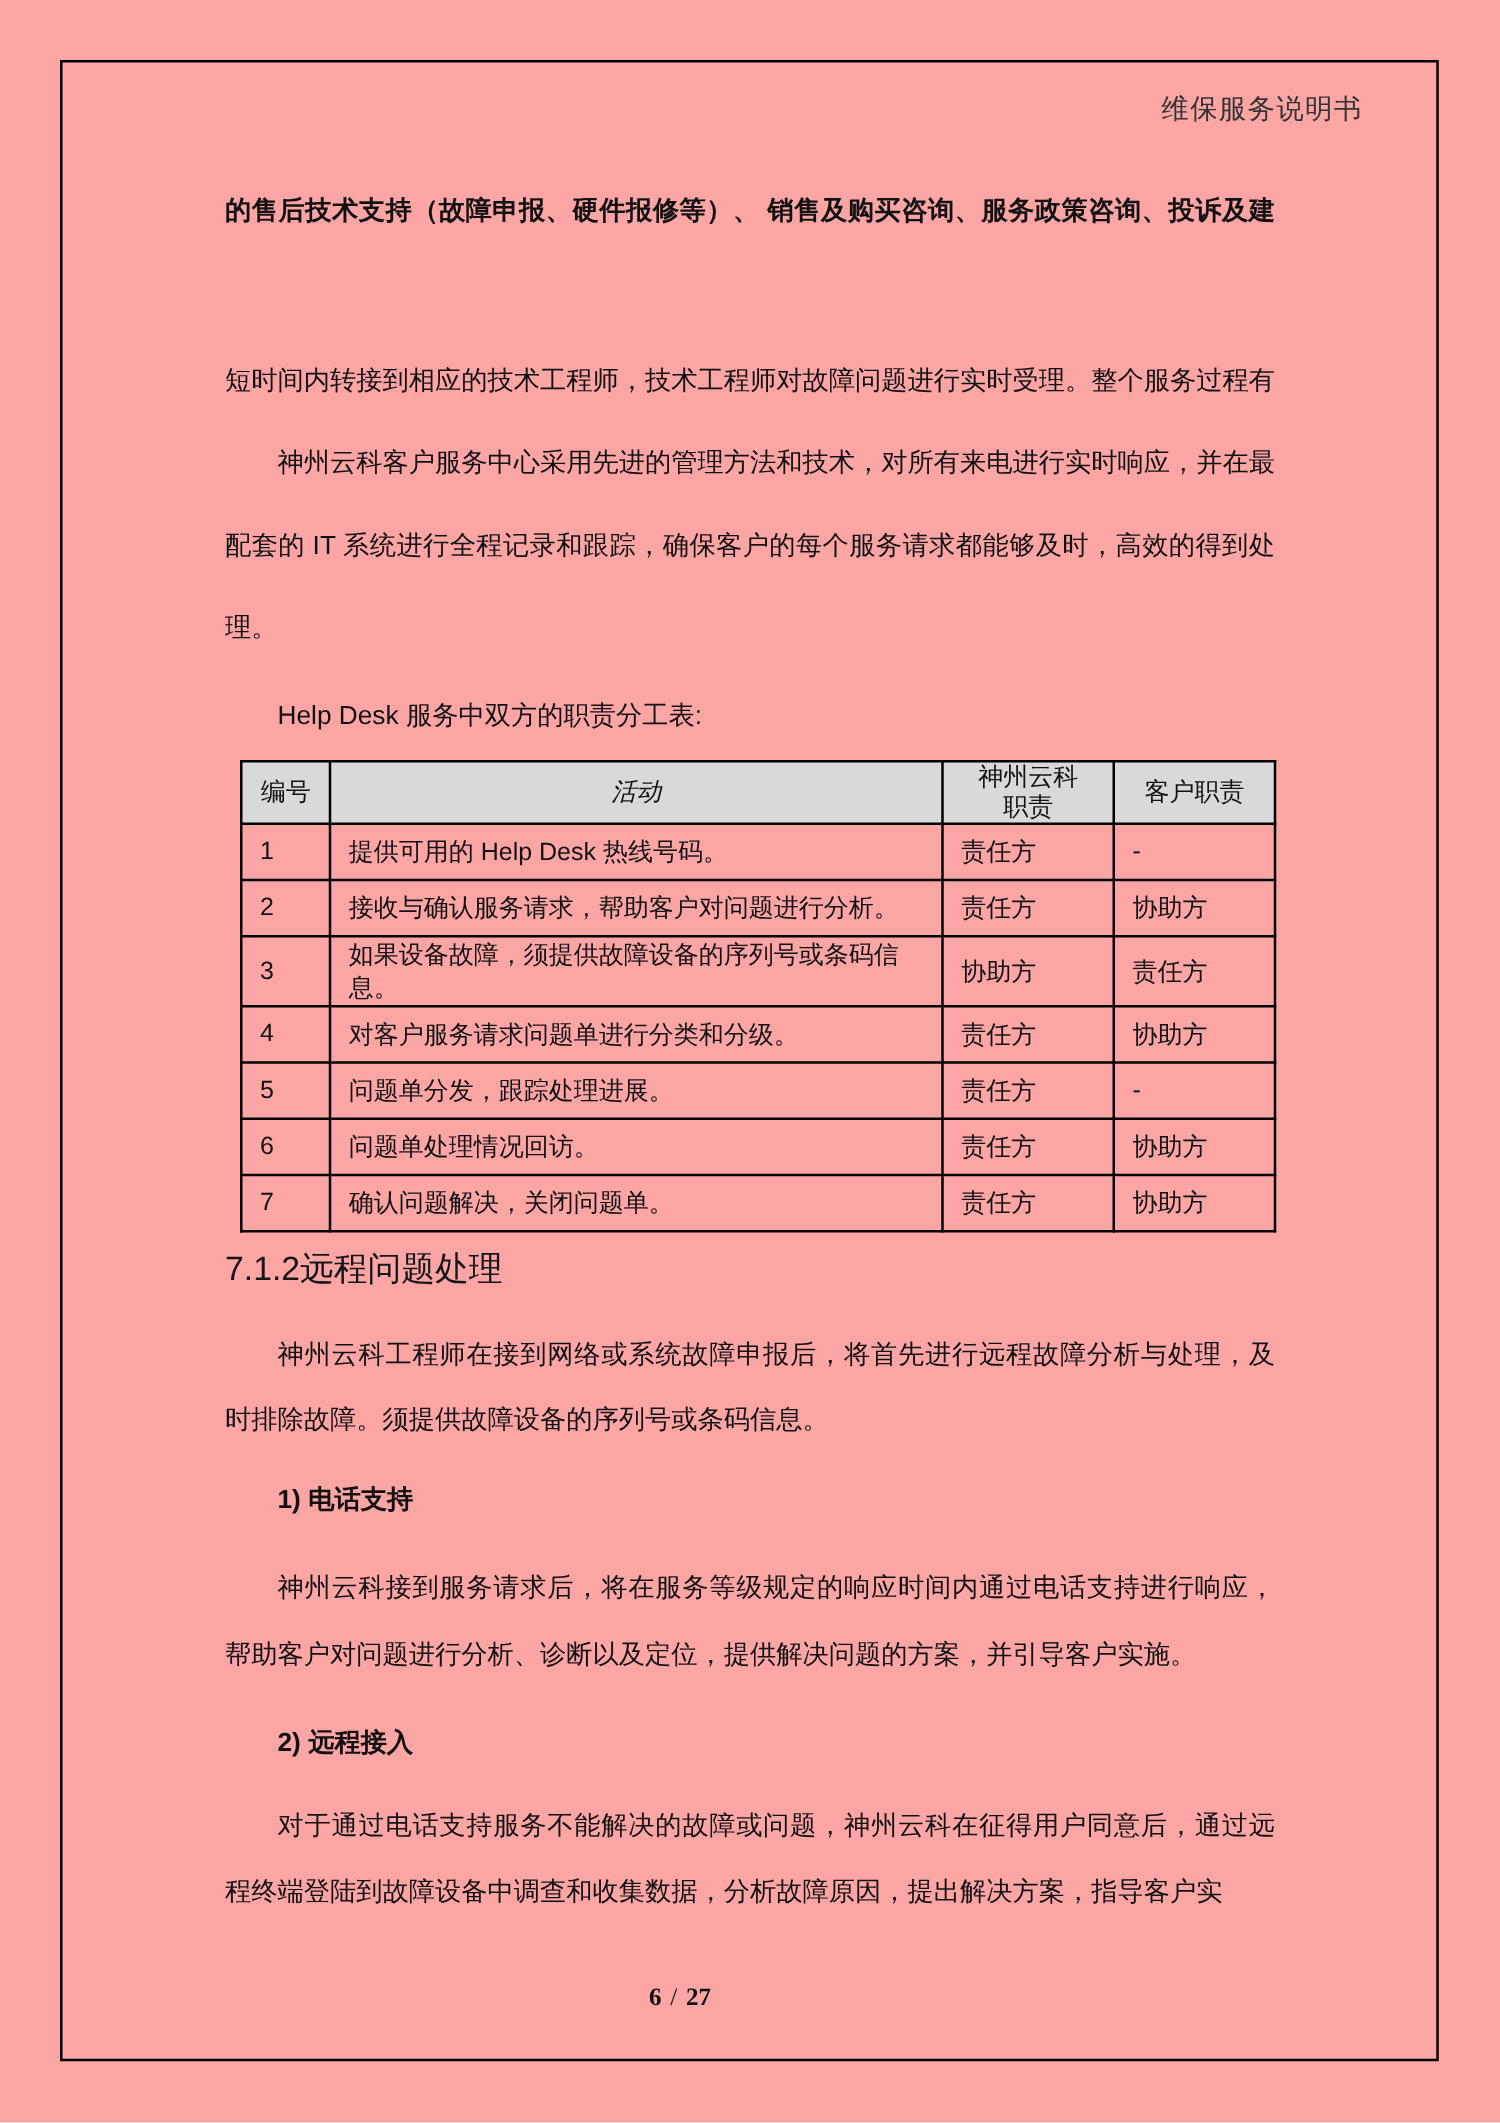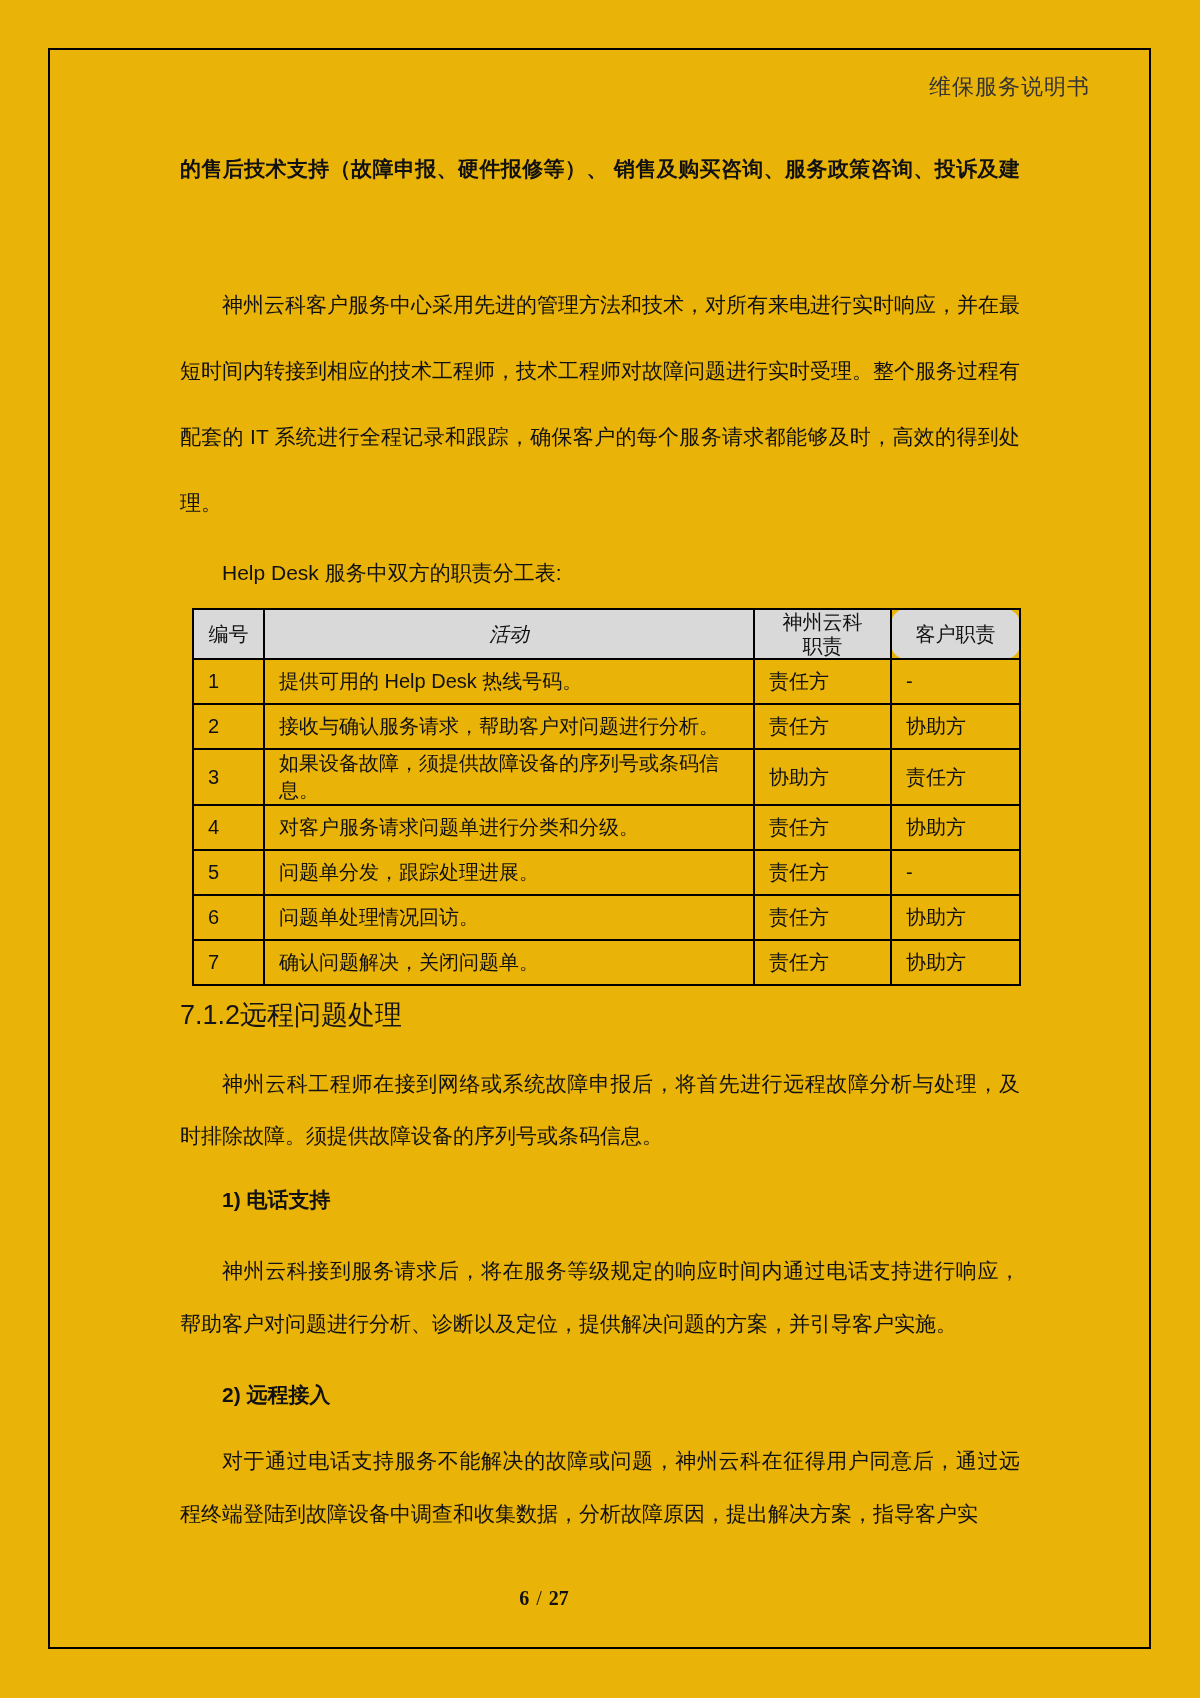--- a/index.html
+++ b/index.html
@@ -1,20 +1,20 @@
 <!DOCTYPE html>
 <html><head>
 <meta charset="utf-8">
 <style>
   html, body { margin: 0; padding: 0; background: #ffffff; }
   .page {
     position: relative;
     width: 1200px;
     height: 1698px;
-    background: #eab308;
+    background: #fca5a5;
     color: #1a1a1a;
     font-family: "Liberation Sans", sans-serif;
     overflow: hidden;
   }
   .page-frame {
     position: absolute;
     left: 48px; top: 48px;
     width: 1103px; height: 1601px;
     border: 2px solid #000000;
     box-sizing: border-box;
@@ -64,21 +64,21 @@
     padding: 0 4px;
   }
   .doc-table td {
     height: 45px;
     text-align: left;
     padding: 0 6px 0 14px;
   }
   .c0 { width: 71px; }
   .c1 { width: 490px; font-style: italic; }
   .c2 { width: 137px; }
-  .c3 { width: 129px; border-radius: 15px; }
+  .c3 { width: 129px; }
   .section-heading { top: 995px; font-size: 27px; line-height: 40px; color: #151515; }
   .section-heading .sec-no { }
   .para3 { top: 1058px; line-height: 52px; }
   .sub-heading { font-weight: 700; line-height: 30px; font-size: 21px; }
   .sub1 { top: 1185px; }
   .para4 { top: 1244px; line-height: 53px; }
   .sub2 { top: 1380px; }
   .para5 { top: 1434px; line-height: 53px; }
   .doc-footer {
     position: absolute;
@@ -100,22 +100,22 @@
 
   <div class="page-frame"></div>
 
   <div class="doc-header">维保服务说明书</div>
 
   <div class="block para1">
     <div class="jline">的售后技术支持（故障申报、硬件报修等）、 销售及购买咨询、服务政策咨询、投诉及建</div>
   </div>
 
   <div class="block para2">
+    <div class="jline">短时间内转接到相应的技术工程师，技术工程师对故障问题进行实时受理。整个服务过程有</div>
     <div class="jline indent">神州云科客户服务中心采用先进的管理方法和技术，对所有来电进行实时响应，并在最</div>
-    <div class="jline">短时间内转接到相应的技术工程师，技术工程师对故障问题进行实时受理。整个服务过程有</div>
     <div class="jline">配套的 IT 系统进行全程记录和跟踪，确保客户的每个服务请求都能够及时，高效的得到处</div>
     <div class="lastline">理。</div>
   </div>
 
   <div class="block helpdesk indent">Help Desk 服务中双方的职责分工表:</div>
 
   <table class="doc-table">
     <thead>
       <tr>
         <th class="c0">编号</th>

